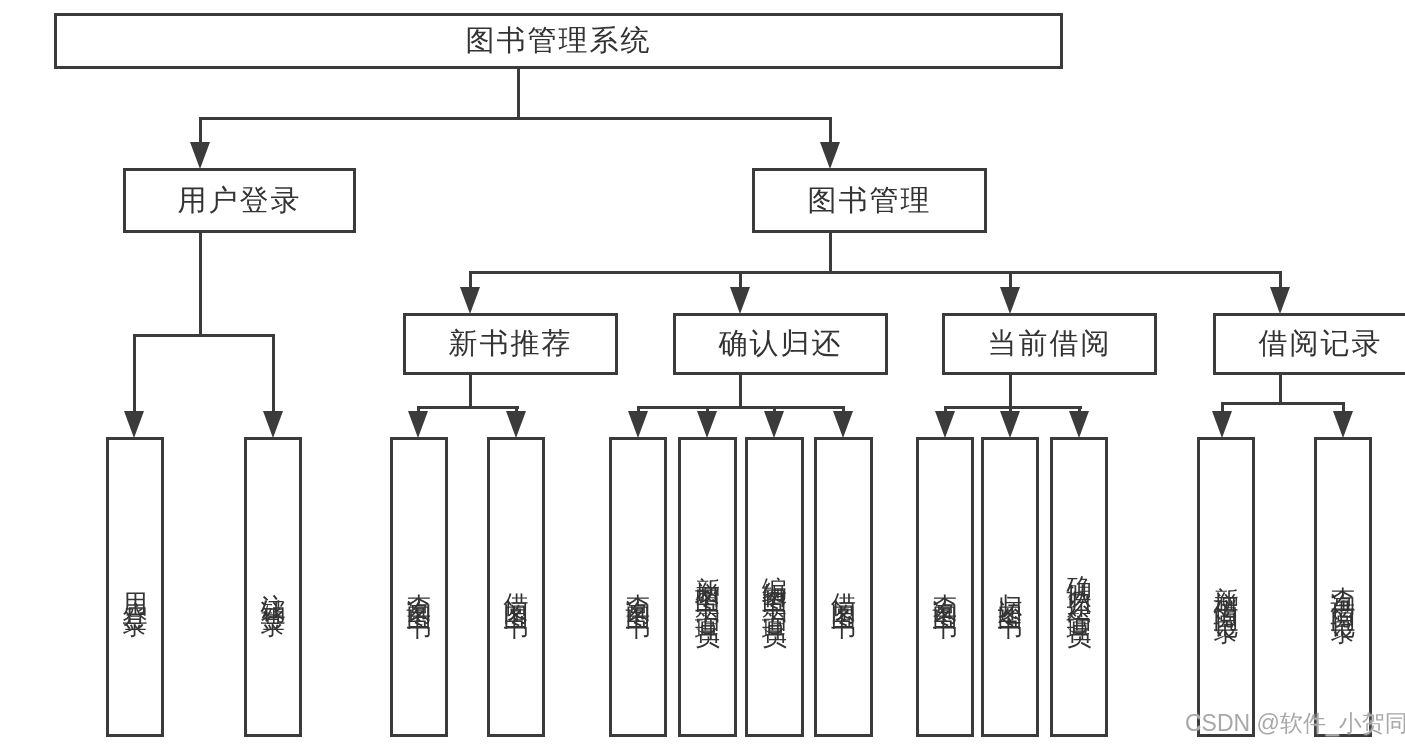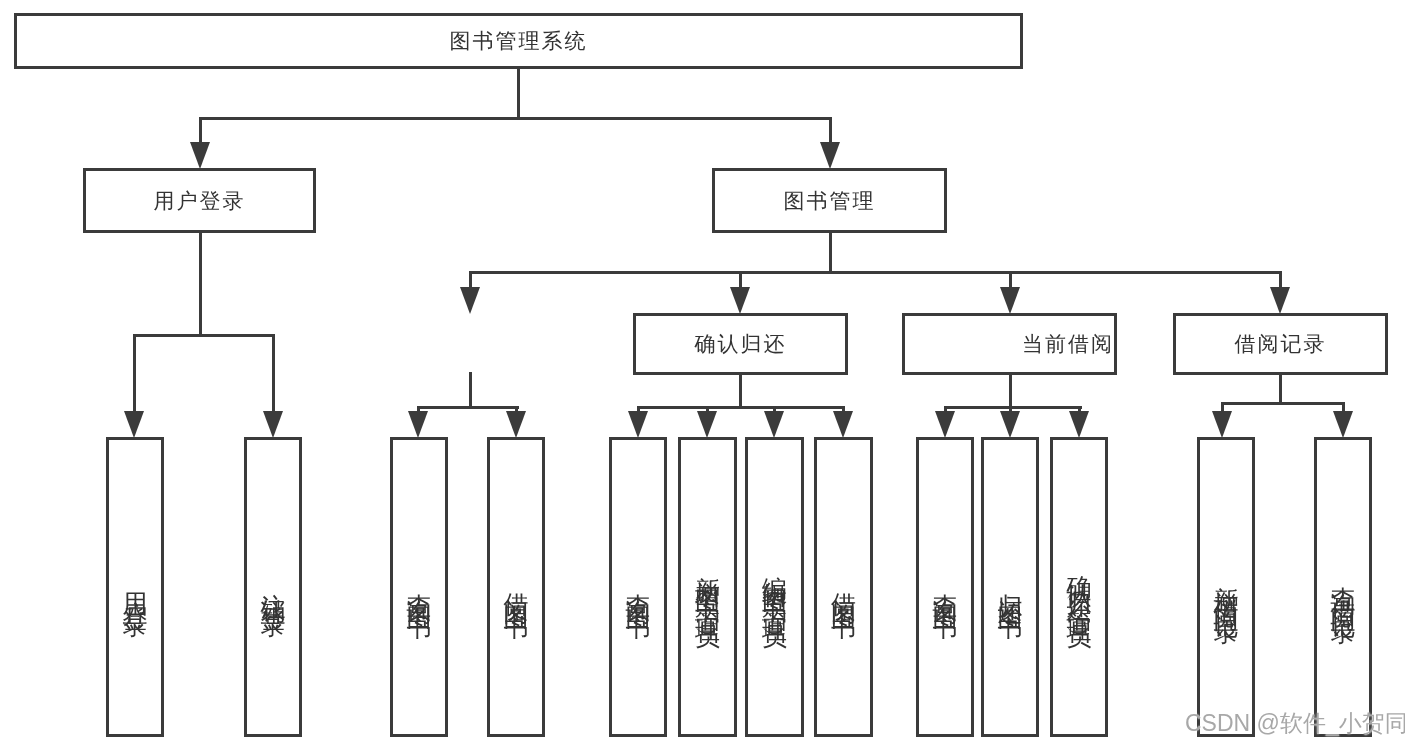--- a/index.html
+++ b/index.html
@@ -6,21 +6,21 @@
   html,body { background:#ffffff; }
   body { font-family:"Liberation Sans","DejaVu Sans",sans-serif; }
   .canvas {
     position:relative; width:1405px; height:747px; background:#ffffff; overflow:hidden;
   }
   .node {
     position:absolute; background:#ffffff; border:3px solid #3b3b3b;
     display:flex; align-items:center; justify-content:center;
     color:#333333;
   }
-  .hnode { font-size:21px; letter-spacing:2px; }
+  .hnode { font-size:29px; letter-spacing:2px;margin-left:40px; }
   .vnode span {
     writing-mode:vertical-rl; text-align:center;
     font-size:25px; letter-spacing:7px; line-height:1; color:#333333;
   }
   .vl { position:absolute; width:3px; background:#3b3b3b; }
   .hl { position:absolute; height:3px; background:#3b3b3b; }
   .ar {
     position:absolute; width:0; height:0;
     border-left:10px solid transparent; border-right:10px solid transparent;
     border-top:27px solid #3b3b3b;
@@ -58,24 +58,27 @@
   <div class="hl" style="left:469px;top:271px;width:813px;"></div>
   <div class="vl" style="left:469px;top:271px;height:20px;"></div>
   <div class="ar" style="left:460px;top:287px;"></div>
   <div class="vl" style="left:739px;top:271px;height:20px;"></div>
   <div class="ar" style="left:730px;top:287px;"></div>
   <div class="vl" style="left:1009px;top:271px;height:20px;"></div>
   <div class="ar" style="left:1000px;top:287px;"></div>
   <div class="vl" style="left:1279px;top:271px;height:20px;"></div>
   <div class="ar" style="left:1270px;top:287px;"></div>
 
+  <div class="node hnode" style="left:363px;top:313px;width:215px;height:62px;">
+    <span>新书推荐</span>
+  </div>
   <div class="node hnode" style="left:633px;top:313px;width:215px;height:62px;">
     <span>确认归还</span>
   </div>
-  <div class="node hnode" style="left:902px;top:313px;width:215px;height:62px;justify-content:flex-end;">
+  <div class="node hnode" style="left:902px;top:313px;width:215px;height:62px;">
     <span>当前借阅</span>
   </div>
   <div class="node hnode" style="left:1173px;top:313px;width:215px;height:62px;font-family:Liberation Mono, monospace;">
     <span>借阅记录</span>
   </div>
 
   <div class="vl" style="left:199px;top:230px;height:106px;"></div>
   <div class="hl" style="left:133px;top:334px;width:142px;"></div>
   <div class="vl" style="left:133px;top:334px;height:80px;"></div>
   <div class="ar" style="left:124px;top:411px;"></div>

